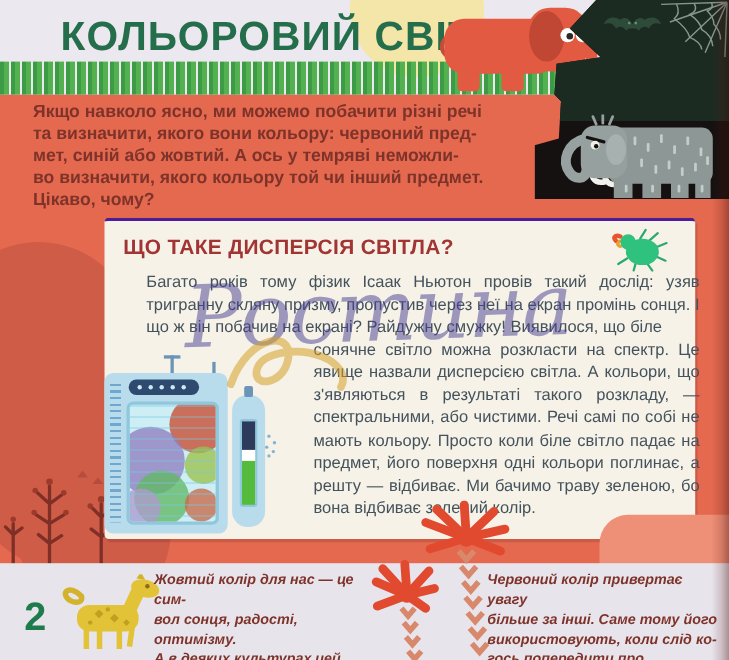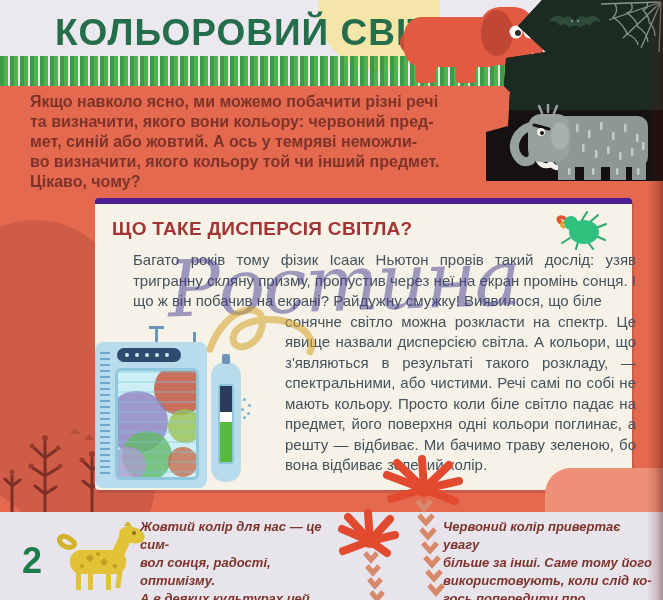--- a/index.html
+++ b/index.html
@@ -38,21 +38,21 @@
   .branch-plants { position:absolute; left:0; top:424px; }
   
   .intro-text {
     position:absolute; left:30px; top:92px; width:420px;
     font-weight:bold; font-size:16px; line-height:1.25;
     color:#7e332a; white-space:pre-line;
   }
   
   .white-box {
     position:absolute; left:95px; top:198px; width:537px; height:292px;
-    background:#f6f2e7; border-top:6px solid #4c1d95; border-radius:4px;
+    background:#f6f2e7; border-top:3px solid #4c1d95; border-radius:4px;
     box-shadow:2px 3px 0 rgba(120,40,40,.22);
   }
   .box-heading {
     position:absolute; left:17px; top:14px;
     font-size:19px; font-weight:bold; letter-spacing:.3px; color:#a23434;
   }
   .beetle { position:absolute; right:24px; top:6px; }
   .box-body {
     position:absolute; left:17px; top:46px; width:503px;
     font-size:15px; line-height:20.5px; color:#43525c; text-align:justify;margin-left:21px;

